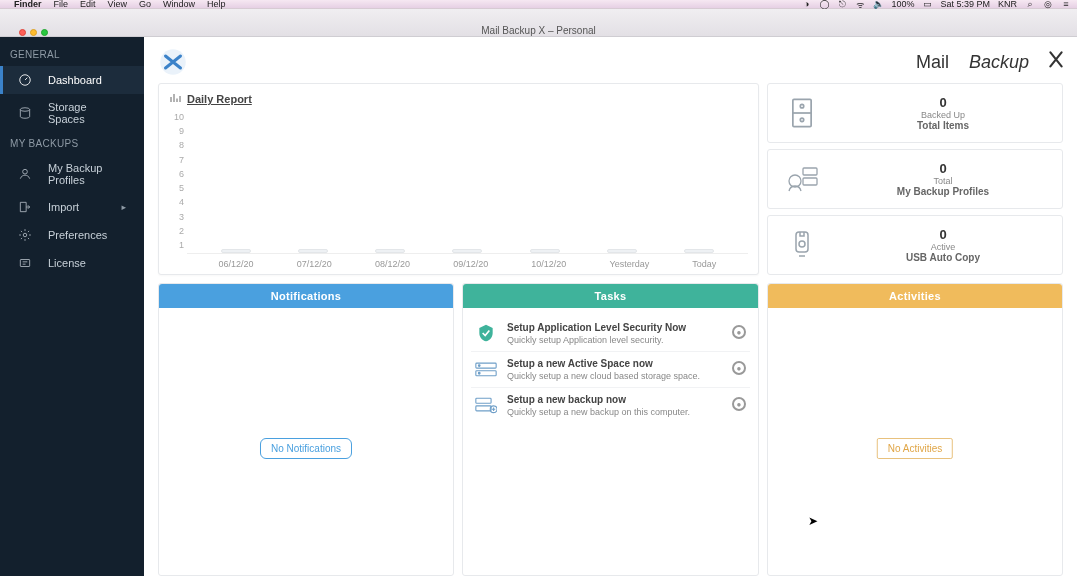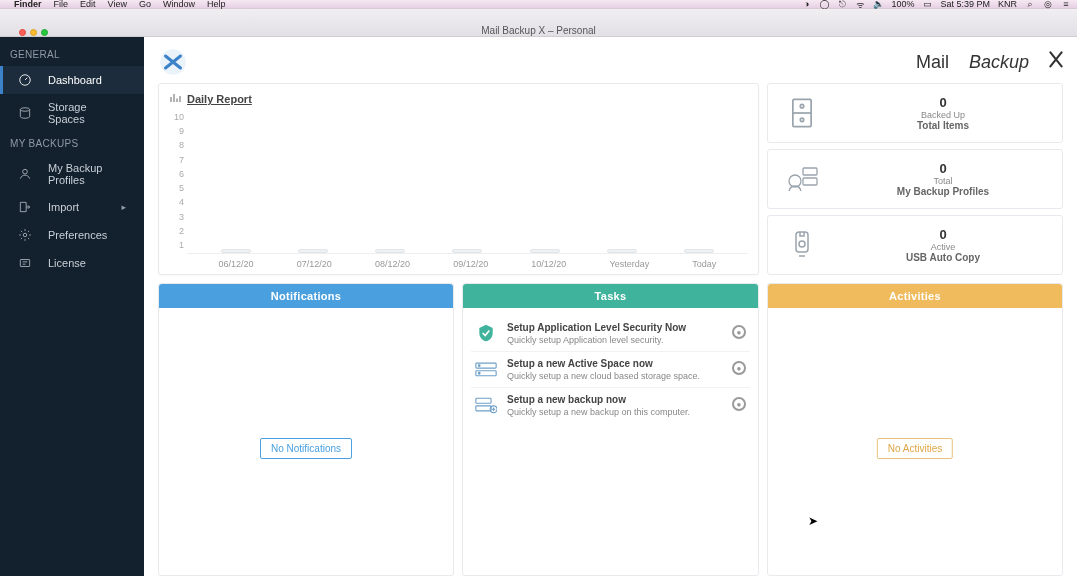--- a/index.html
+++ b/index.html
@@ -204,21 +204,21 @@
   .head-act { background:#f0bb5c;}
   .col-body { flex:1; padding:8px; position:relative; }
   .empty-pill {
     position:absolute; top:130px; left:50%; transform:translateX(-50%);
     border:1px solid;
     font-size:10px;
     padding:4px 10px;
     border-radius:2px;
     background:#fff;
   }
-  .empty-notif { color:#4aa0df; border-color:#4aa0df; }
+  .empty-notif { color:#4aa0df; border-color:#4aa0df;border-radius:6px; }
   .empty-act { color:#e0a647; border-color:#e8c17d; }
   .task {
     display:flex; align-items:flex-start; gap:10px;
     padding:6px 4px;
   }
   .task + .task { border-top:1px solid #f1f2f4; }
   .task .t-ic { width:22px; height:22px; display:flex; align-items:center; justify-content:center;}
   .task .t-txt { flex:1;}
   .task .t-title { font-size:10px; font-weight:600; color:#444;}
   .task .t-sub { font-size:9px; color:#888; margin-top:2px;}

